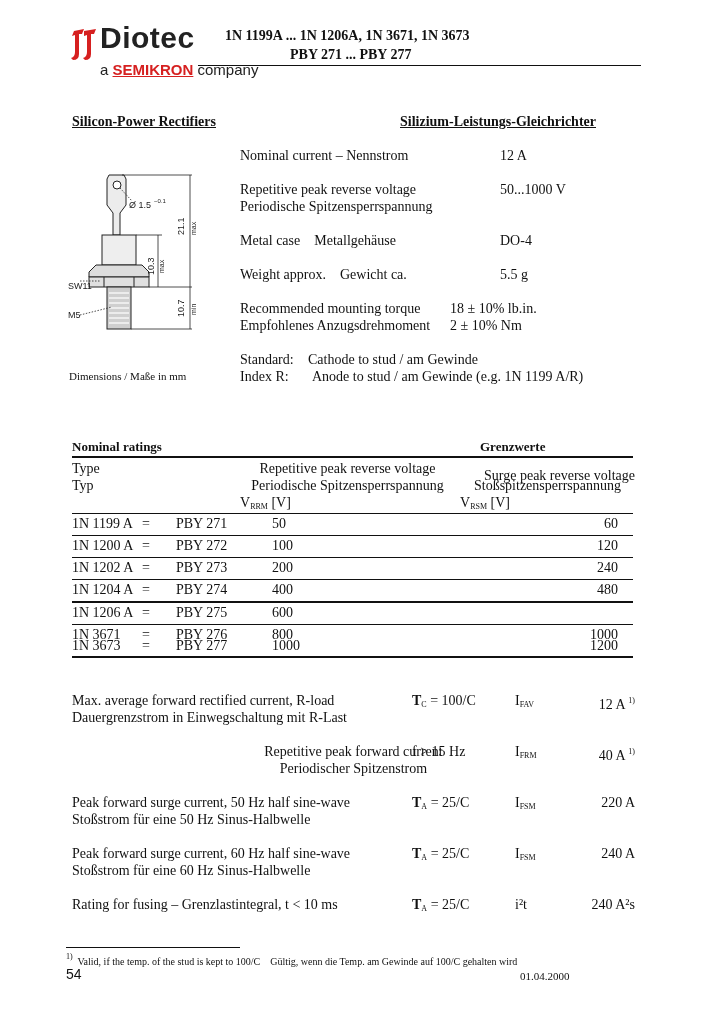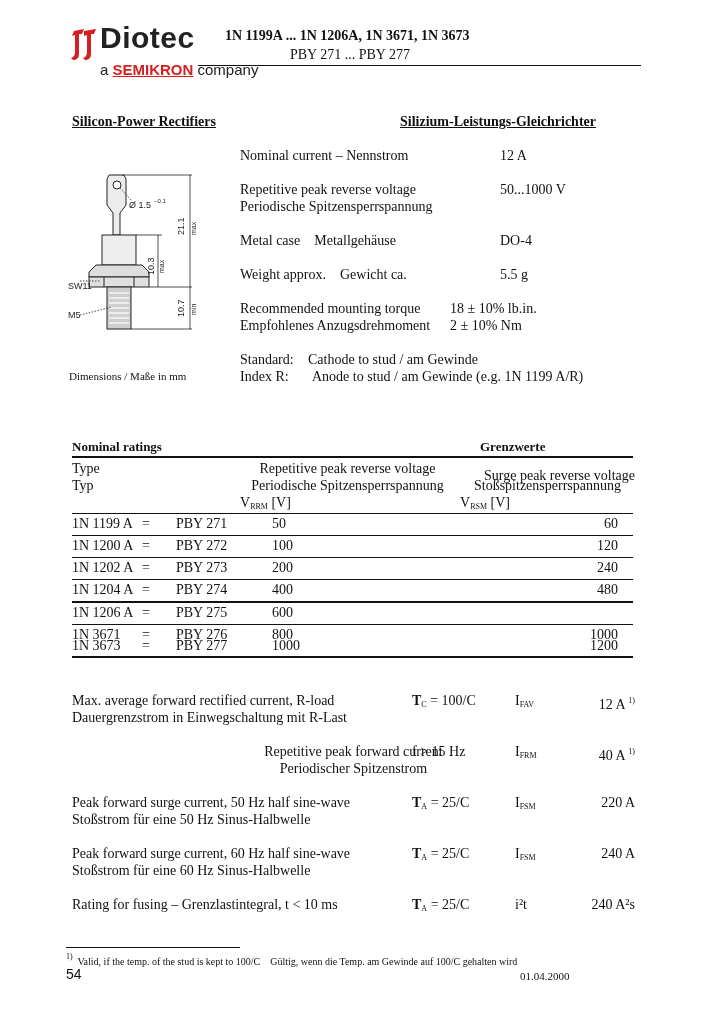--- a/index.html
+++ b/index.html
@@ -17,21 +17,21 @@
   sup { font-size:8px; vertical-align:6px; }
 
   
   .logo-mark { left:70px; top:28px; width:28px; height:34px; }
   .logo-text { left:100px; top:22px; font-size:30px; font-weight:bold; color:#222; letter-spacing:0.5px;
                font-family:"Liberation Sans","DejaVu Sans",sans-serif; line-height:32px; }
   .logo-sub { left:100px; top:61px; font-size:15px; color:#222; font-family:"Liberation Sans","DejaVu Sans",sans-serif; }
   .logo-sub .brand { color:#d62020; font-weight:bold; text-decoration:underline; }
 
   .title1 { left:225px; top:28px; font-size:14px; font-weight:bold; }
-  .title2 { left:290px; top:47px; font-size:14px; font-weight:normal; }
+  .title2 { left:290px; top:47px; font-size:14px; font-weight:bold; }
   .row { position:absolute; left:72px; width:560px; height:20px; font-size:14px; line-height:20px; }
   .row .c1 { position:absolute; left:0; }
   .row .c2 { position:absolute; left:70px; }
   .row .c3 { position:absolute; left:104px; }
   .row .c4 { position:absolute; left:200px; width:160px; text-align:left; }
   .row .c5 { position:absolute; left:400px; width:146px; text-align:right; }
 
   .spec { position:absolute; left:72px; width:563px; font-size:14px; line-height:17px; }
   .spec .cond { position:absolute; left:340px; top:0; }
   .spec .sym { position:absolute; left:443px; top:0; }

